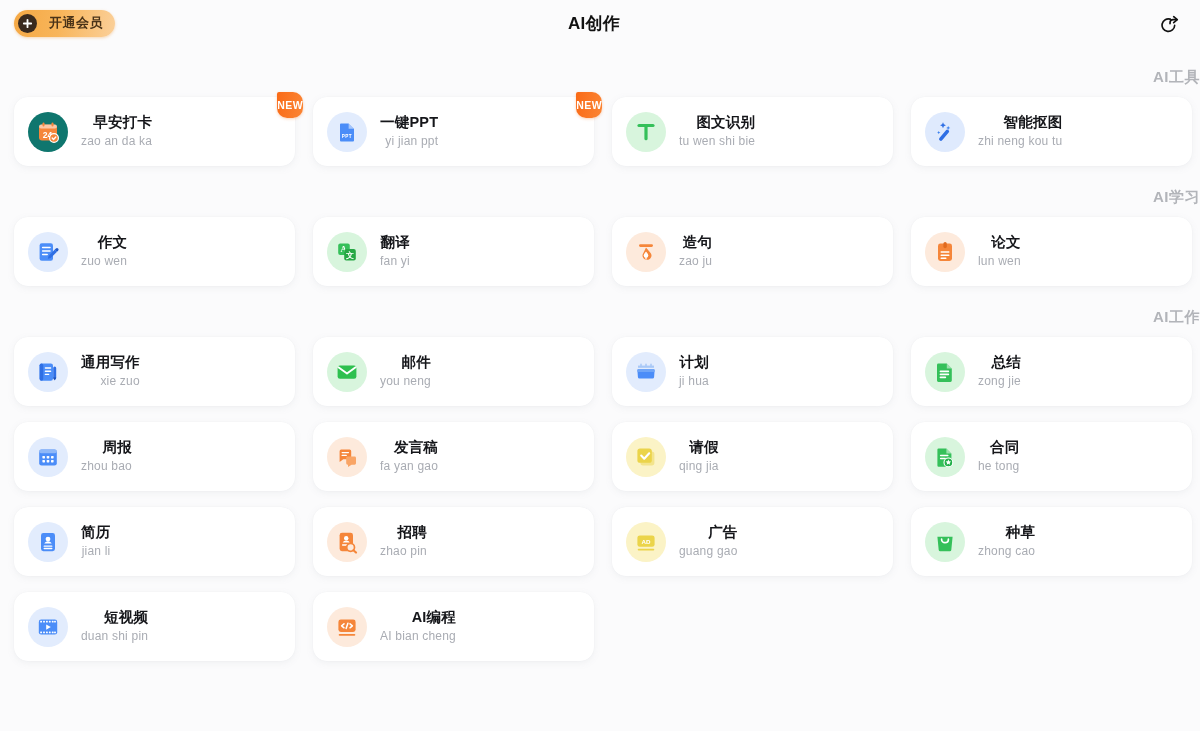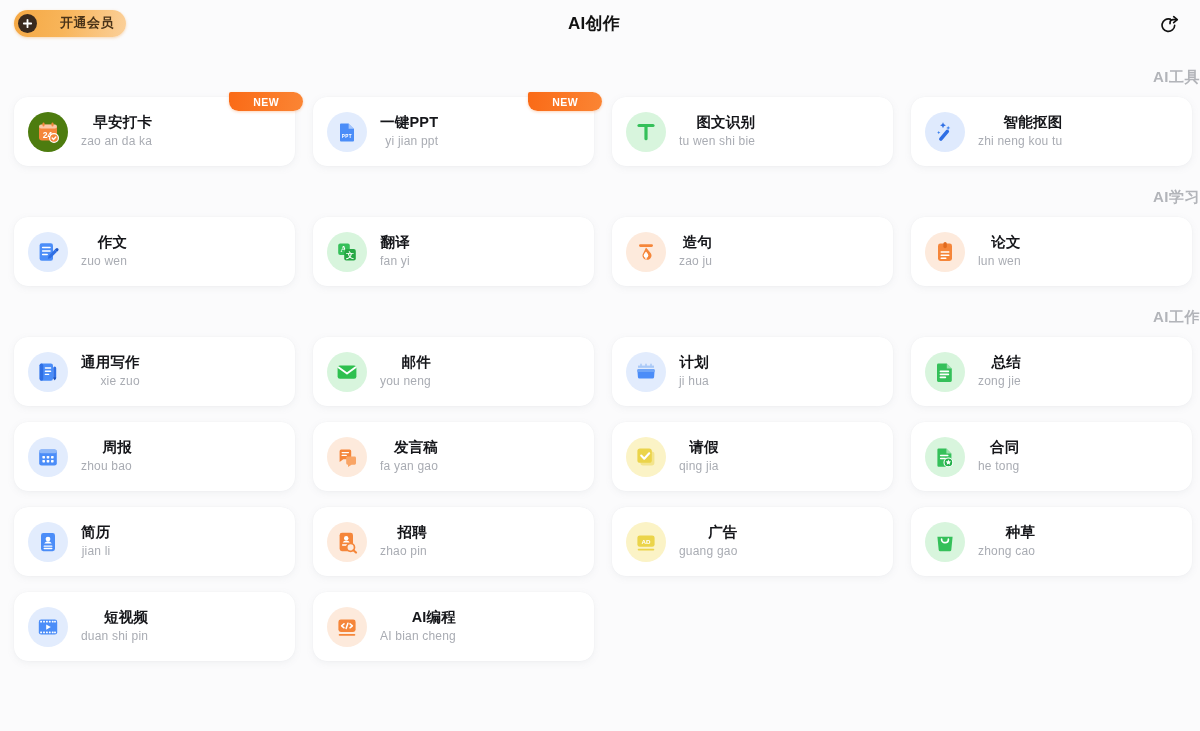--- a/index.html
+++ b/index.html
@@ -19,21 +19,21 @@
   .header {
     position: relative;
     height: 46px;
     display: flex;
     align-items: center;
     padding: 0 14px;
   }
   .vip-pill {
     display: inline-flex;
     align-items: center;
-    gap: 23px;
+    gap: 12px;
     height: 27px;
     padding: 0 12px 0 4px;
     border-radius: 14px;
     background: linear-gradient(100deg, #f5a844 0%, #f8b55a 45%, #fbd09a 100%);
     box-shadow: 0 1px 3px rgba(234,150,50,.35);
     cursor: pointer;
   }
   .vip-plus {
     width: 19px; height: 19px;
     border-radius: 50%;
@@ -116,22 +116,22 @@
     font-size: 12px;
     color: #a9acb3;
     line-height: 1.45;
     margin-top: 2px;
     letter-spacing: .2px;
   }
   .badge-new {
     position: absolute;
     top: -5px;
     right: -8px;
-    height: 19px;
-    padding: 0 24px;
+    height: 26px;
+    padding: 0 0;
     background: linear-gradient(100deg,#fa6a16,#fb8534);
     color: #fff;
     font-size: 10.5px;
     font-weight: 700;
     letter-spacing: .4px;
     display: flex; align-items: center; justify-content: center;
     border-radius: 2px 10px 10px 10px;
     box-shadow: 0 1px 3px rgba(245,110,20,.3);
   }
 </style>
@@ -155,21 +155,21 @@
       <path d="M15.6 14.2a7.2 7.2 0 1 1-5-7.2" stroke="#111" stroke-width="1.9" stroke-linecap="round"></path>
     </svg>
   </div>
 </div>
 
 <div class="content" id="sections-root">
     <div class="section">
       <div class="section-title">AI工具</div>
       <div class="grid">
         <div class="card">
-          <div class="icon-wrap" style="background: #4d7c0f;">
+          <div class="icon-wrap" style="background: #0f766e;">
             <svg width="24" height="24" viewBox="0 0 24 24">
               <rect x="3" y="4.5" width="18" height="16" rx="3" fill="#f5863a"></rect>
               <rect x="3" y="4.5" width="18" height="4" rx="2" fill="#ffffff" opacity=".55"></rect>
               <rect x="6.5" y="2.6" width="2" height="4" rx="1" fill="#f5863a"></rect>
               <rect x="15.5" y="2.6" width="2" height="4" rx="1" fill="#f5863a"></rect>
               <text x="11.5" y="17.6" font-size="8.6" font-weight="bold" fill="#ffffff" text-anchor="middle" font-family="sans-serif">24</text>
               <circle cx="18" cy="18" r="4.4" fill="#f5863a" stroke="#ffffff" stroke-width="1.2"></circle>
               <path d="M16.2 18.1l1.3 1.3 2.3-2.4" stroke="#ffffff" stroke-width="1.4" fill="none" stroke-linecap="round" stroke-linejoin="round"></path>
             </svg>
           </div>

